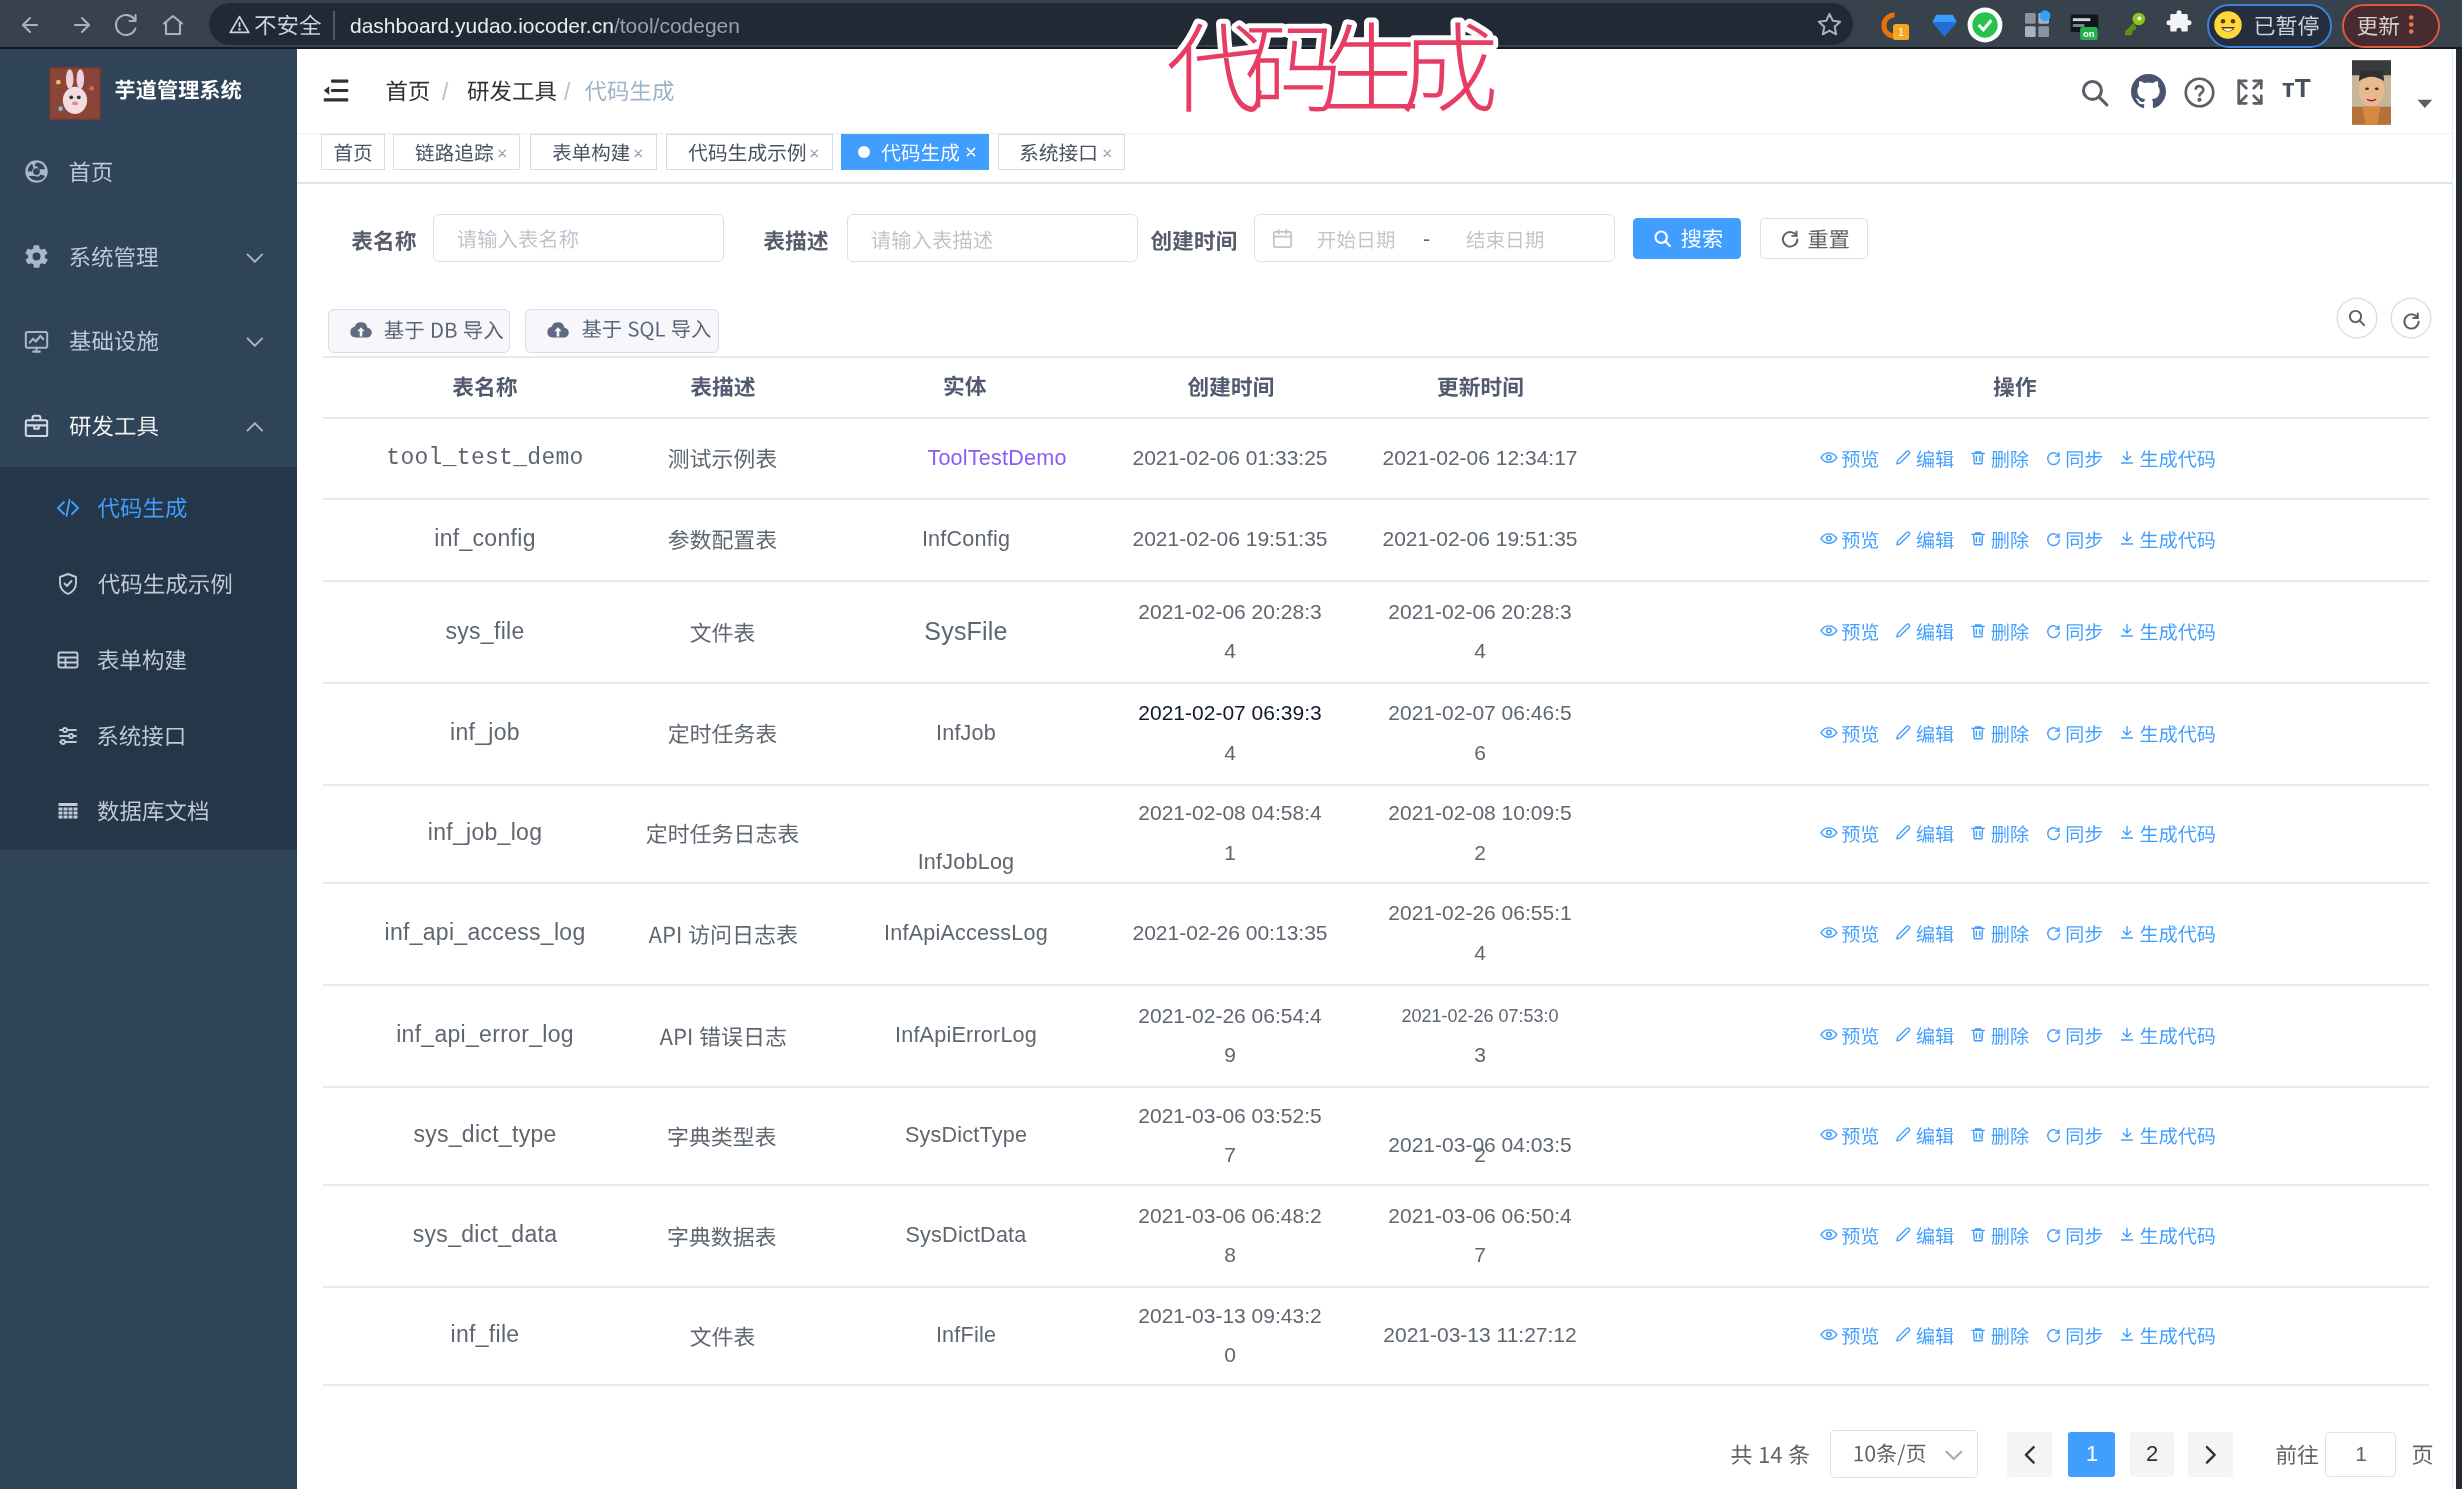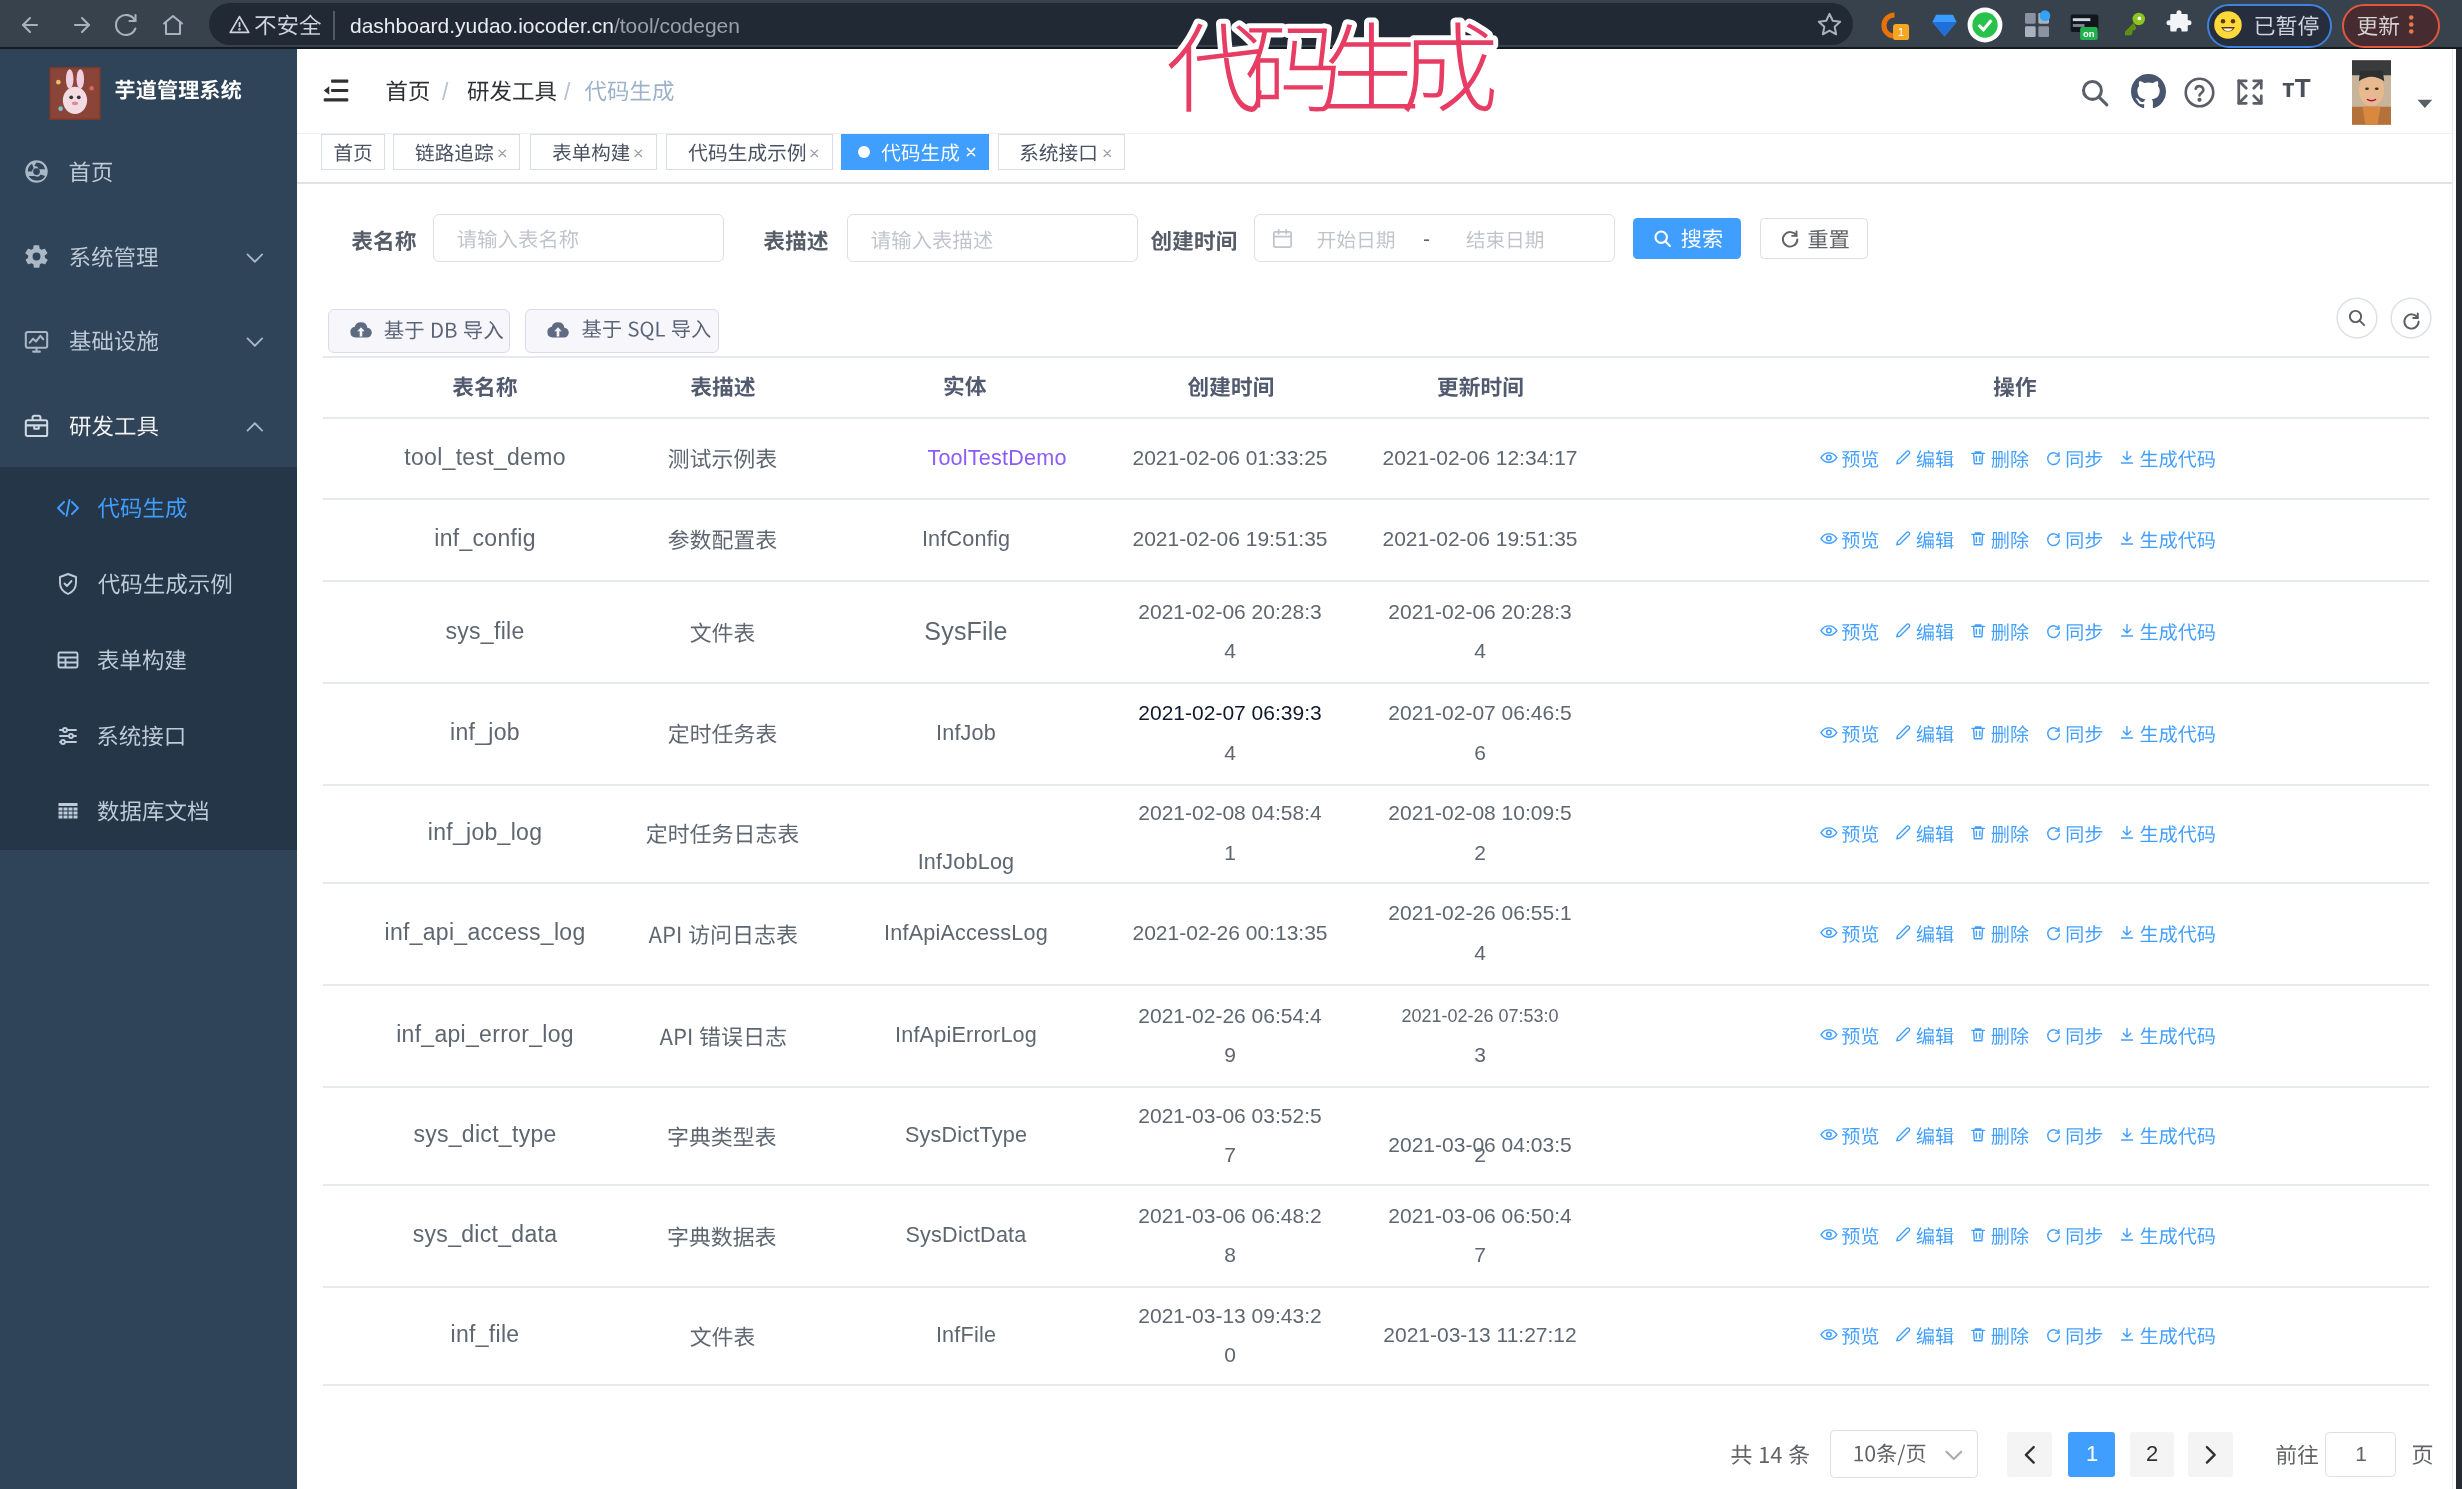--- a/index.html
+++ b/index.html
@@ -376,21 +376,21 @@
   </svg>
 <svg class="ab " style="left:1186px;top:375px;" width="89" height="24" viewBox="0 0 118 32">
     <path transform="translate(1.5,26.7)" fill="#515a6e" d="M23.5 -24.1V-1.5C23.5 -0.9 23.2 -0.8 22.6 -0.7C22.1 -0.7 20.1 -0.7 18.3 -0.8C18.8 0.1 19.3 1.6 19.5 2.6C22.2 2.6 24.1 2.5 25.3 1.9C26.5 1.4 26.9 0.5 26.9 -1.5V-24.1ZM17.9 -21.3V-4.8H21.2V-21.3ZM5.4 -14.1H5.3C6.9 -15.7 8.4 -17.5 9.7 -19.6C11.2 -17.8 12.9 -15.8 14 -14.1ZM8.6 -24.7C7.1 -21 4 -17.1 0.5 -14.7C1.2 -14.1 2.4 -12.9 3 -12.1L3.9 -12.8V-2.2C3.9 1.2 4.9 2.1 8.4 2.1C9.1 2.1 12.2 2.1 13 2.1C16 2.1 16.9 0.9 17.3 -3.2C16.4 -3.4 15 -3.9 14.3 -4.5C14.1 -1.4 13.9 -0.8 12.7 -0.8C12 -0.8 9.4 -0.8 8.8 -0.8C7.5 -0.8 7.2 -1 7.2 -2.2V-11.1H11.9C11.7 -8.6 11.5 -7.5 11.2 -7.2C11 -7 10.8 -6.9 10.4 -6.9C9.9 -6.9 9.1 -6.9 8.1 -7C8.6 -6.2 8.9 -5 9 -4.1C10.2 -4.1 11.4 -4.1 12.1 -4.2C12.9 -4.3 13.5 -4.5 14.1 -5.2C14.7 -6 15.1 -8.1 15.3 -12.9V-13L17.5 -15.1C16.2 -17.1 13.5 -20.1 11.3 -22.4L11.8 -23.7Z M40.3 -22.5V-19.9H45.2V-18.5H38.7V-15.9H45.2V-14.4H40.1V-11.8H45.2V-10.4H39.9V-8H45.2V-6.5H38.8V-3.9H45.2V-1.9H48.5V-3.9H56.1V-6.5H48.5V-8H55.2V-10.4H48.5V-11.8H54.9V-15.9H56.5V-18.5H54.9V-22.5H48.5V-24.6H45.2V-22.5ZM48.5 -15.9H51.8V-14.4H48.5ZM48.5 -18.5V-19.9H51.8V-18.5ZM31.6 -10.4C31.6 -10.8 32.6 -11.4 33.2 -11.7H35.7C35.4 -9.9 35.1 -8.1 34.6 -6.7C34 -7.6 33.6 -8.8 33.2 -10.1L30.6 -9.2C31.3 -6.9 32.2 -5 33.2 -3.5C32.3 -1.9 31.1 -0.6 29.7 0.3C30.4 0.8 31.7 1.9 32.2 2.6C33.5 1.7 34.5 0.5 35.5 -1C38.5 1.4 42.4 2 47.3 2H55.9C56.1 1.1 56.6 -0.4 57.1 -1.1C55.1 -1.1 49.1 -1.1 47.4 -1.1C43.2 -1.1 39.5 -1.6 36.9 -3.9C38 -6.6 38.7 -10.2 39.1 -14.4L37.2 -14.8L36.6 -14.8H35.6C36.9 -16.9 38.2 -19.5 39.3 -22.1L37.2 -23.5L36.1 -23.1H30.6V-20H34.9C33.9 -17.7 32.8 -15.7 32.3 -15.1C31.7 -14.1 30.9 -13.3 30.3 -13.1C30.7 -12.4 31.4 -11.1 31.6 -10.4Z M71.3 -12.4C72.7 -10.3 74.6 -7.4 75.4 -5.7L78.5 -7.5C77.6 -9.2 75.6 -11.9 74.2 -13.9ZM66.7 -11.2V-5.9H63.2V-11.2ZM66.7 -14.2H63.2V-19.3H66.7ZM59.9 -22.4V-0.5H63.2V-2.8H69.9V-22.4ZM79.7 -24.4V-19.3H71V-15.8H79.7V-2.1C79.7 -1.5 79.4 -1.3 78.8 -1.3C78.2 -1.3 76 -1.3 74 -1.4C74.5 -0.4 75.1 1.2 75.2 2.1C78.1 2.2 80.2 2.1 81.4 1.5C82.7 1 83.2 0.1 83.2 -2V-15.8H86.2V-19.3H83.2V-24.4Z M89.1 -17.7V2.6H92.7V-17.7ZM89.5 -22.8C90.8 -21.4 92.3 -19.5 92.9 -18.2L95.8 -20.1C95.1 -21.4 93.6 -23.2 92.2 -24.4ZM98.7 -8.2H104.3V-5.4H98.7ZM98.7 -13.7H104.3V-11H98.7ZM95.6 -16.5V-2.6H107.6V-16.5ZM96.8 -23.2V-20H110.6V-1.2C110.6 -0.8 110.5 -0.7 110.1 -0.7C109.8 -0.7 108.7 -0.6 107.8 -0.7C108.2 0.1 108.6 1.5 108.8 2.4C110.6 2.4 112 2.3 113 1.8C113.9 1.3 114.2 0.5 114.2 -1.2V-23.2Z"></path>
   </svg>
 <svg class="ab " style="left:1436px;top:375px;" width="89" height="24" viewBox="0 0 118 32">
     <path transform="translate(0.9,26.8)" fill="#515a6e" d="M4.3 -18.5V-6.5H7.4L4.7 -5.5C5.6 -4.1 6.6 -3.1 7.7 -2.2C6.1 -1.5 3.9 -0.9 1.1 -0.5C1.9 0.3 2.8 1.8 3.2 2.6C6.6 1.9 9.2 1 11.1 -0.1C15.3 1.7 20.6 2.2 27 2.3C27.2 1.1 27.8 -0.3 28.5 -1.1C22.6 -1.1 17.7 -1.2 14 -2.4C15.1 -3.7 15.7 -5 16.1 -6.5H25.5V-18.5H16.6V-20.2H27.3V-23.3H1.7V-20.2H12.9V-18.5ZM7.6 -11.2H12.9V-10.3L12.9 -9.3H7.6ZM16.5 -9.3 16.6 -10.3V-11.2H22V-9.3ZM7.6 -15.7H12.9V-13.8H7.6ZM16.6 -15.7H22V-13.8H16.6ZM12.4 -6.5C12 -5.6 11.5 -4.8 10.6 -4C9.6 -4.7 8.7 -5.5 7.8 -6.5Z M32.3 -6.5C31.7 -5 30.8 -3.3 29.8 -2.2C30.4 -1.8 31.5 -1 32 -0.6C33.1 -1.9 34.3 -3.9 35 -5.8ZM39.3 -5.5C40.1 -4.2 41.1 -2.3 41.5 -1.2L43.9 -2.6C43.6 -1.6 43.1 -0.7 42.6 0.2C43.3 0.6 44.7 1.6 45.2 2.2C47.8 -1.4 48.1 -7.4 48.1 -11.6V-11.8H51V2.5H54.3V-11.8H57.1V-15.1H48.1V-19.6C51 -20.1 54 -20.9 56.4 -21.8L53.7 -24.4C51.6 -23.4 48.1 -22.4 44.9 -21.9V-11.6C44.9 -8.9 44.8 -5.5 43.9 -2.7C43.4 -3.8 42.4 -5.5 41.5 -6.8ZM34.9 -18.9H39.2C38.9 -17.9 38.4 -16.4 37.9 -15.3H34.5L35.9 -15.7C35.8 -16.6 35.4 -17.9 34.9 -18.9ZM34.7 -24.1C34.9 -23.4 35.3 -22.5 35.5 -21.8H30.5V-18.9H34.5L32.1 -18.4C32.5 -17.4 32.8 -16.2 32.9 -15.3H30.1V-12.4H35.6V-10.2H30.3V-7.3H35.6V-1.1C35.6 -0.8 35.6 -0.7 35.2 -0.7C34.9 -0.7 34 -0.7 33.1 -0.8C33.5 0.1 33.9 1.3 34 2.1C35.6 2.1 36.8 2.1 37.6 1.6C38.5 1.1 38.8 0.3 38.8 -1V-7.3H43.6V-10.2H38.8V-12.4H44.1V-15.3H41C41.4 -16.2 41.9 -17.3 42.3 -18.5L39.8 -18.9H43.6V-21.8H39C38.7 -22.7 38.2 -23.9 37.8 -24.8Z M71.3 -12.4C72.7 -10.3 74.6 -7.4 75.4 -5.7L78.5 -7.5C77.6 -9.2 75.6 -11.9 74.2 -13.9ZM66.7 -11.2V-5.9H63.2V-11.2ZM66.7 -14.2H63.2V-19.3H66.7ZM59.9 -22.4V-0.5H63.2V-2.8H69.9V-22.4ZM79.7 -24.4V-19.3H71V-15.8H79.7V-2.1C79.7 -1.5 79.4 -1.3 78.8 -1.3C78.2 -1.3 76 -1.3 74 -1.4C74.5 -0.4 75.1 1.2 75.2 2.1C78.1 2.2 80.2 2.1 81.4 1.5C82.7 1 83.2 0.1 83.2 -2V-15.8H86.2V-19.3H83.2V-24.4Z M89.1 -17.7V2.6H92.7V-17.7ZM89.5 -22.8C90.8 -21.4 92.3 -19.5 92.9 -18.2L95.8 -20.1C95.1 -21.4 93.6 -23.2 92.2 -24.4ZM98.7 -8.2H104.3V-5.4H98.7ZM98.7 -13.7H104.3V-11H98.7ZM95.6 -16.5V-2.6H107.6V-16.5ZM96.8 -23.2V-20H110.6V-1.2C110.6 -0.8 110.5 -0.7 110.1 -0.7C109.8 -0.7 108.7 -0.6 107.8 -0.7C108.2 0.1 108.6 1.5 108.8 2.4C110.6 2.4 112 2.3 113 1.8C113.9 1.3 114.2 0.5 114.2 -1.2V-23.2Z"></path>
   </svg>
 <svg class="ab " style="left:1992px;top:375px;" width="46" height="24" viewBox="0 0 61 32">
     <path transform="translate(1.3,26.7)" fill="#515a6e" d="M16.1 -21.1H21.4V-19.2H16.1ZM13.2 -23.5V-16.8H24.6V-23.5ZM13.1 -13.4H15.5V-11.3H13.1ZM22 -13.4H24.5V-11.3H22ZM3.9 -24.7V-19.1H1.1V-16H3.9V-10.7L0.7 -9.8L1.5 -6.4L3.9 -7.2V-1.2C3.9 -0.9 3.8 -0.8 3.5 -0.8C3.2 -0.8 2.4 -0.8 1.7 -0.8C2 0.1 2.4 1.4 2.5 2.3C4.1 2.3 5.3 2.2 6.1 1.6C6.9 1.1 7.2 0.3 7.2 -1.2V-8.4L9.8 -9.3L9.3 -12.4L7.2 -11.7V-16H9.6V-19.1H7.2V-24.7ZM10.2 -7.2V-4.4H15.5C13.6 -2.7 10.8 -1.2 8 -0.5C8.7 0.1 9.7 1.4 10.2 2.2C12.7 1.3 15.2 -0.2 17.2 -2V2.6H20.5V-2.1C22.1 -0.4 24.1 1.1 26.2 1.9C26.7 1.1 27.7 -0.1 28.4 -0.7C26 -1.4 23.6 -2.8 22 -4.4H27.8V-7.2H20.5V-8.9H27.3V-15.8H19.4V-9H18.2V-15.8H10.5V-8.9H17.2V-7.2Z M44 -24.4C42.6 -20.2 40.3 -16 37.8 -13.4C38.5 -12.8 39.9 -11.6 40.4 -10.9C41.8 -12.4 43.1 -14.4 44.3 -16.6H45.3V2.6H48.9V-3.9H56.8V-7.1H48.9V-10.4H56.5V-13.5H48.9V-16.6H57.2V-19.9H45.9C46.4 -21.1 46.9 -22.3 47.3 -23.5ZM36.3 -24.5C34.8 -20.4 32.3 -16.2 29.6 -13.6C30.2 -12.8 31.2 -10.8 31.6 -9.9C32.2 -10.6 32.8 -11.3 33.4 -12V2.6H36.9V-17.4C37.9 -19.4 38.9 -21.4 39.6 -23.5Z"></path>
   </svg>
-<div class="ab lat" style="left:485px;top:459px;transform:translate(-50%,-54%);font-size:23px;letter-spacing:0.3px;color:#5e6670;white-space:nowrap;">tool_test_demo</div>
+<div class="ab lat" style="left:485px;top:459px;transform:translate(-50%,-54%);font-size:23px;letter-spacing:0.3px;color:#5e6670;white-space:nowrap;font-family:Liberation Mono, monospace;">tool_test_demo</div>
 <svg class="ab " style="left:667px;top:447px;" width="111" height="23.5" viewBox="0 0 147 31">
     <path transform="translate(0.9,26.4)" fill="#5e6670" d="M14.1 -2.7C15.6 -1.2 17.3 0.8 18.1 2.1L19.5 1.1C18.7 -0.1 16.9 -2.1 15.5 -3.5ZM9 -22.7V-4.5H10.8V-21H17.1V-4.6H18.8V-22.7ZM25.1 -24V-0.2C25.1 0.2 25 0.4 24.6 0.4C24.2 0.4 22.8 0.4 21.3 0.4C21.5 0.9 21.8 1.7 21.9 2.2C23.9 2.2 25.2 2.2 25.9 1.9C26.7 1.5 26.9 1 26.9 -0.2V-24ZM21.2 -21.8V-4.4H22.9V-21.8ZM12.9 -18.9V-8.7C12.9 -5.2 12.4 -1.5 7.5 0.9C7.8 1.2 8.4 1.9 8.6 2.3C13.8 -0.4 14.6 -4.8 14.6 -8.6V-18.9ZM2.3 -22.5C4 -21.6 6.1 -20.2 7 -19.3L8.4 -21.1C7.3 -21.9 5.2 -23.2 3.7 -24ZM1.1 -14.7C2.7 -13.8 4.8 -12.5 5.9 -11.6L7.2 -13.3C6.1 -14.2 3.9 -15.4 2.3 -16.2ZM1.7 0.8 3.7 1.9C4.9 -0.7 6.3 -4.3 7.4 -7.3L5.6 -8.5C4.5 -5.2 2.8 -1.5 1.7 0.8Z M32.5 -22.5C34 -21.2 35.8 -19.3 36.7 -18.2L38.2 -19.7C37.3 -20.8 35.4 -22.6 33.9 -23.8ZM51.5 -23.1C52.8 -21.8 54.1 -20 54.7 -18.9L56.3 -20C55.6 -21.1 54.3 -22.8 53 -24ZM30.4 -15.3V-13.2H34.5V-2.7C34.5 -1.5 33.6 -0.6 33.1 -0.3C33.5 0.1 34 1 34.2 1.6C34.6 1 35.4 0.5 40.4 -2.8C40.2 -3.2 39.9 -4.1 39.8 -4.7L36.5 -2.6V-15.3ZM48.5 -24.2 48.6 -18.3H39V-16.2H48.7C49.2 -5.3 50.6 2.1 54.2 2.2C55.3 2.2 56.5 1 57 -3.9C56.6 -4.1 55.7 -4.6 55.3 -5.1C55.1 -2.2 54.8 -0.6 54.3 -0.6C52.5 -0.7 51.3 -7.3 50.9 -16.2H56.8V-18.3H50.8C50.7 -20.2 50.7 -22.2 50.7 -24.2ZM39.4 -1.8 40 0.3C42.5 -0.4 45.6 -1.4 48.7 -2.3L48.4 -4.2L45 -3.2V-10H47.7V-12H40V-10H43V-2.7Z M64.8 -10.2C63.5 -6.9 61.4 -3.7 59 -1.6C59.6 -1.3 60.6 -0.7 61 -0.3C63.3 -2.6 65.6 -6 67 -9.6ZM77.8 -9.3C79.9 -6.5 82.1 -2.7 82.9 -0.3L85.1 -1.3C84.2 -3.7 82 -7.4 79.8 -10.1ZM62.3 -22.2V-20.1H82.7V-22.2ZM59.7 -15.2V-13H71.4V-0.6C71.4 -0.1 71.2 0 70.7 0.1C70.1 0.1 68.2 0.1 66.2 0C66.6 0.7 66.9 1.6 67 2.3C69.6 2.3 71.3 2.3 72.3 1.9C73.4 1.5 73.7 0.9 73.7 -0.5V-13H85.3V-15.2Z M107 -21V-4.8H108.9V-21ZM111.7 -24.2V-0.6C111.7 -0.2 111.6 -0 111.1 0C110.6 0 109.1 0 107.3 -0.1C107.6 0.6 108 1.5 108.1 2.1C110.3 2.1 111.8 2.1 112.6 1.7C113.4 1.4 113.8 0.7 113.8 -0.6V-24.2ZM97.4 -8.4C98.4 -7.6 99.6 -6.6 100.5 -5.8C99.1 -2.8 97.4 -0.6 95.3 0.7C95.7 1.1 96.4 1.8 96.7 2.3C101.1 -0.8 104.1 -6.8 105.1 -16.1L103.8 -16.4L103.5 -16.3H99.8C100.2 -17.7 100.5 -19.2 100.8 -20.7H105.7V-22.8H95.6V-20.7H98.7C97.8 -16.1 96.4 -11.7 94.2 -8.9C94.7 -8.6 95.6 -7.9 95.9 -7.5C97.2 -9.3 98.3 -11.7 99.2 -14.3H102.9C102.6 -11.9 102 -9.7 101.3 -7.8C100.5 -8.5 99.4 -9.3 98.6 -9.9ZM93.1 -24.3C92 -20.1 90.2 -15.9 88 -13.1C88.3 -12.6 88.9 -11.4 89.1 -10.9C89.8 -11.8 90.5 -12.9 91.1 -14V2.3H93.1V-18.2C93.9 -20 94.6 -21.9 95.1 -23.8Z M123.3 2.3C124 1.9 125 1.5 133.1 -1.1C133 -1.6 132.8 -2.4 132.8 -3L125.7 -0.9V-7.3C127.5 -8.5 129 -9.8 130.3 -11.2C132.5 -5.1 136.6 -0.7 142.6 1.3C142.9 0.8 143.6 -0.1 144 -0.6C141.2 -1.4 138.7 -2.8 136.7 -4.7C138.5 -5.8 140.7 -7.3 142.3 -8.8L140.5 -10C139.3 -8.8 137.2 -7.2 135.5 -6C134.2 -7.5 133.2 -9.3 132.4 -11.2H143.1V-13.1H131.5V-15.6H140.9V-17.4H131.5V-19.9H142.2V-21.8H131.5V-24.4H129.3V-21.8H119V-19.9H129.3V-17.4H120.5V-15.6H129.3V-13.1H117.9V-11.2H127.5C124.8 -8.7 120.6 -6.5 117 -5.3C117.5 -4.9 118.1 -4.1 118.5 -3.5C120.1 -4.1 121.8 -4.9 123.5 -5.9V-1.6C123.5 -0.4 122.8 0.1 122.4 0.3C122.7 0.8 123.2 1.8 123.3 2.3Z"></path>
   </svg>
 <div class="ab lat" style="left:986px;top:459px;transform:translate(-50%,-54%);font-size:21.6px;letter-spacing:0.2px;color:#8b5cf6;white-space:nowrap;margin-left:11px;">ToolTestDemo</div>
 <div class="ab lat" style="left:1230px;top:459px;transform:translate(-50%,-54%);font-size:21px;letter-spacing:0px;color:#5e6670;white-space:nowrap;">2021-02-06 01:33:25</div>
 <div class="ab lat" style="left:1480px;top:459px;transform:translate(-50%,-54%);font-size:21px;letter-spacing:0px;color:#5e6670;white-space:nowrap;">2021-02-06 12:34:17</div>
 <div class="ab lat" style="left:485px;top:540px;transform:translate(-50%,-54%);font-size:23px;letter-spacing:0.3px;color:#5e6670;white-space:nowrap;">inf_config</div>
 <svg class="ab " style="left:667px;top:528px;" width="111" height="23.5" viewBox="0 0 147 31">
     <path transform="translate(0.9,26.5)" fill="#5e6670" d="M15.9 -11.6C13.9 -10.2 10.2 -8.9 7.4 -8.2C7.9 -7.8 8.4 -7.2 8.8 -6.7C11.7 -7.5 15.4 -9 17.7 -10.7ZM18.4 -8.2C15.9 -6.4 11 -4.8 6.9 -4.1C7.4 -3.6 7.9 -2.9 8.2 -2.4C12.6 -3.3 17.3 -5 20.2 -7.3ZM22.1 -5.1C18.8 -2 12.2 -0.2 5.1 0.5C5.5 1 5.9 1.8 6.2 2.4C13.6 1.5 20.4 -0.5 24 -4.2ZM5.2 -17.1C5.9 -17.4 6.8 -17.5 11.7 -17.7C11.3 -16.8 10.8 -15.9 10.3 -15H1.5V-13.1H8.9C6.9 -10.6 4.2 -8.7 1.1 -7.3C1.6 -6.9 2.5 -6.1 2.8 -5.6C6.3 -7.4 9.3 -9.8 11.6 -13.1H17.6C19.7 -10 23.2 -7.2 26.5 -5.8C26.9 -6.3 27.6 -7.1 28 -7.6C25.1 -8.6 22.1 -10.7 20 -13.1H27.6V-15H12.8C13.3 -15.9 13.8 -16.8 14.2 -17.8L22.3 -18.2C23.1 -17.5 23.7 -16.9 24.2 -16.4L26 -17.7C24.4 -19.4 21.1 -21.9 18.5 -23.5L16.8 -22.4C17.9 -21.6 19.1 -20.8 20.3 -19.9L9 -19.5C10.9 -20.6 12.7 -22 14.5 -23.4L12.5 -24.5C10.4 -22.5 7.5 -20.6 6.6 -20.1C5.8 -19.6 5.1 -19.3 4.6 -19.2C4.8 -18.6 5.1 -17.6 5.2 -17.1Z M41.8 -23.8C41.3 -22.7 40.4 -21 39.7 -20L41.1 -19.3C41.8 -20.2 42.8 -21.7 43.7 -23ZM31.6 -23C32.3 -21.8 33.1 -20.2 33.4 -19.2L35 -19.9C34.7 -20.9 34 -22.5 33.1 -23.6ZM40.9 -7.5C40.2 -6 39.3 -4.8 38.2 -3.7C37.1 -4.2 36 -4.8 34.9 -5.2C35.3 -5.9 35.8 -6.7 36.2 -7.5ZM32.2 -4.4C33.6 -3.9 35.2 -3.2 36.7 -2.4C34.8 -1.1 32.6 -0.1 30.2 0.4C30.6 0.8 31 1.6 31.2 2.1C33.9 1.4 36.4 0.2 38.5 -1.5C39.4 -0.9 40.3 -0.3 40.9 0.2L42.3 -1.2C41.7 -1.7 40.8 -2.2 39.9 -2.8C41.4 -4.4 42.6 -6.4 43.4 -9L42.2 -9.5L41.8 -9.4H37.1L37.7 -10.9L35.8 -11.2C35.6 -10.6 35.3 -10 35 -9.4H31V-7.5H34.1C33.5 -6.4 32.8 -5.3 32.2 -4.4ZM36.5 -24.4V-19H30.4V-17.2H35.8C34.4 -15.3 32.2 -13.5 30.1 -12.6C30.6 -12.2 31.1 -11.5 31.3 -11C33.1 -11.9 35 -13.5 36.5 -15.3V-11.7H38.5V-15.7C39.9 -14.6 41.6 -13.3 42.4 -12.6L43.6 -14.2C42.9 -14.7 40.3 -16.3 38.9 -17.2H44.4V-19H38.5V-24.4ZM47.2 -24.1C46.5 -19 45.2 -14.2 42.9 -11.1C43.4 -10.8 44.3 -10.1 44.6 -9.8C45.4 -10.8 46 -12.1 46.6 -13.5C47.2 -10.7 48.1 -8.1 49.1 -5.8C47.5 -3 45.2 -0.9 42.1 0.6C42.5 1.1 43.1 1.9 43.3 2.4C46.3 0.8 48.5 -1.2 50.2 -3.7C51.6 -1.3 53.4 0.7 55.7 2.1C56.1 1.5 56.7 0.8 57.2 0.3C54.8 -1 52.8 -3.1 51.4 -5.7C52.9 -8.7 53.9 -12.4 54.5 -16.7H56.5V-18.7H48.2C48.6 -20.4 49 -22.1 49.2 -23.8ZM52.5 -16.7C52 -13.4 51.3 -10.5 50.3 -8C49.2 -10.6 48.3 -13.6 47.8 -16.7Z M74.1 -23.1V-21H82.9V-13.9H74.2V-1.3C74.2 1.3 75 2 77.7 2C78.2 2 81.9 2 82.5 2C85.2 2 85.8 0.7 86.1 -4C85.5 -4.2 84.6 -4.6 84 -5C83.9 -0.8 83.7 -0 82.4 -0C81.6 -0 78.5 -0 77.9 -0C76.6 -0 76.3 -0.2 76.3 -1.3V-11.8H82.9V-9.9H85V-23.1ZM62.1 -4.6H70.2V-1.6H62.1ZM62.1 -6.2V-16H64.1V-13.7C64.1 -12.2 63.8 -10.3 62.1 -8.8C62.4 -8.6 62.9 -8.2 63.1 -7.9C64.9 -9.6 65.3 -11.9 65.3 -13.7V-16H67V-10.6C67 -9.2 67.3 -8.9 68.5 -8.9C68.7 -8.9 69.7 -8.9 69.9 -8.9H70.2V-6.2ZM59.7 -23.2V-21.3H63.8V-17.9H60.4V2.2H62.1V0.2H70.2V1.8H72V-17.9H68.7V-21.3H72.6V-23.2ZM65.4 -17.9V-21.3H67.1V-17.9ZM68.2 -16H70.2V-10.2L70.1 -10.2C70 -10.2 70 -10.2 69.7 -10.2C69.5 -10.2 68.7 -10.2 68.6 -10.2C68.2 -10.2 68.2 -10.2 68.2 -10.6Z M105.9 -21.7H110.8V-19.1H105.9ZM99.1 -21.7H103.9V-19.1H99.1ZM92.5 -21.7H97.1V-19.1H92.5ZM92.5 -12.4V-0.2H88.7V1.5H114.4V-0.2H110.4V-12.4H101.4L101.8 -14.1H113.7V-15.8H102.1L102.4 -17.5H113V-23.3H90.4V-17.5H100.2L99.9 -15.8H89V-14.1H99.6L99.3 -12.4ZM94.6 -0.2V-2H108.3V-0.2ZM94.6 -8H108.3V-6.3H94.6ZM94.6 -9.3V-10.9H108.3V-9.3ZM94.6 -5H108.3V-3.3H94.6Z M123.3 2.3C124 1.9 125 1.5 133.1 -1.1C133 -1.6 132.8 -2.4 132.8 -3L125.7 -0.9V-7.3C127.5 -8.5 129 -9.8 130.3 -11.2C132.5 -5.1 136.6 -0.7 142.6 1.3C142.9 0.8 143.6 -0.1 144 -0.6C141.2 -1.4 138.7 -2.8 136.7 -4.7C138.5 -5.8 140.7 -7.3 142.3 -8.8L140.5 -10C139.3 -8.8 137.2 -7.2 135.5 -6C134.2 -7.5 133.2 -9.3 132.4 -11.2H143.1V-13.1H131.5V-15.6H140.9V-17.4H131.5V-19.9H142.2V-21.8H131.5V-24.4H129.3V-21.8H119V-19.9H129.3V-17.4H120.5V-15.6H129.3V-13.1H117.9V-11.2H127.5C124.8 -8.7 120.6 -6.5 117 -5.3C117.5 -4.9 118.1 -4.1 118.5 -3.5C120.1 -4.1 121.8 -4.9 123.5 -5.9V-1.6C123.5 -0.4 122.8 0.1 122.4 0.3C122.7 0.8 123.2 1.8 123.3 2.3Z"></path>
   </svg>

